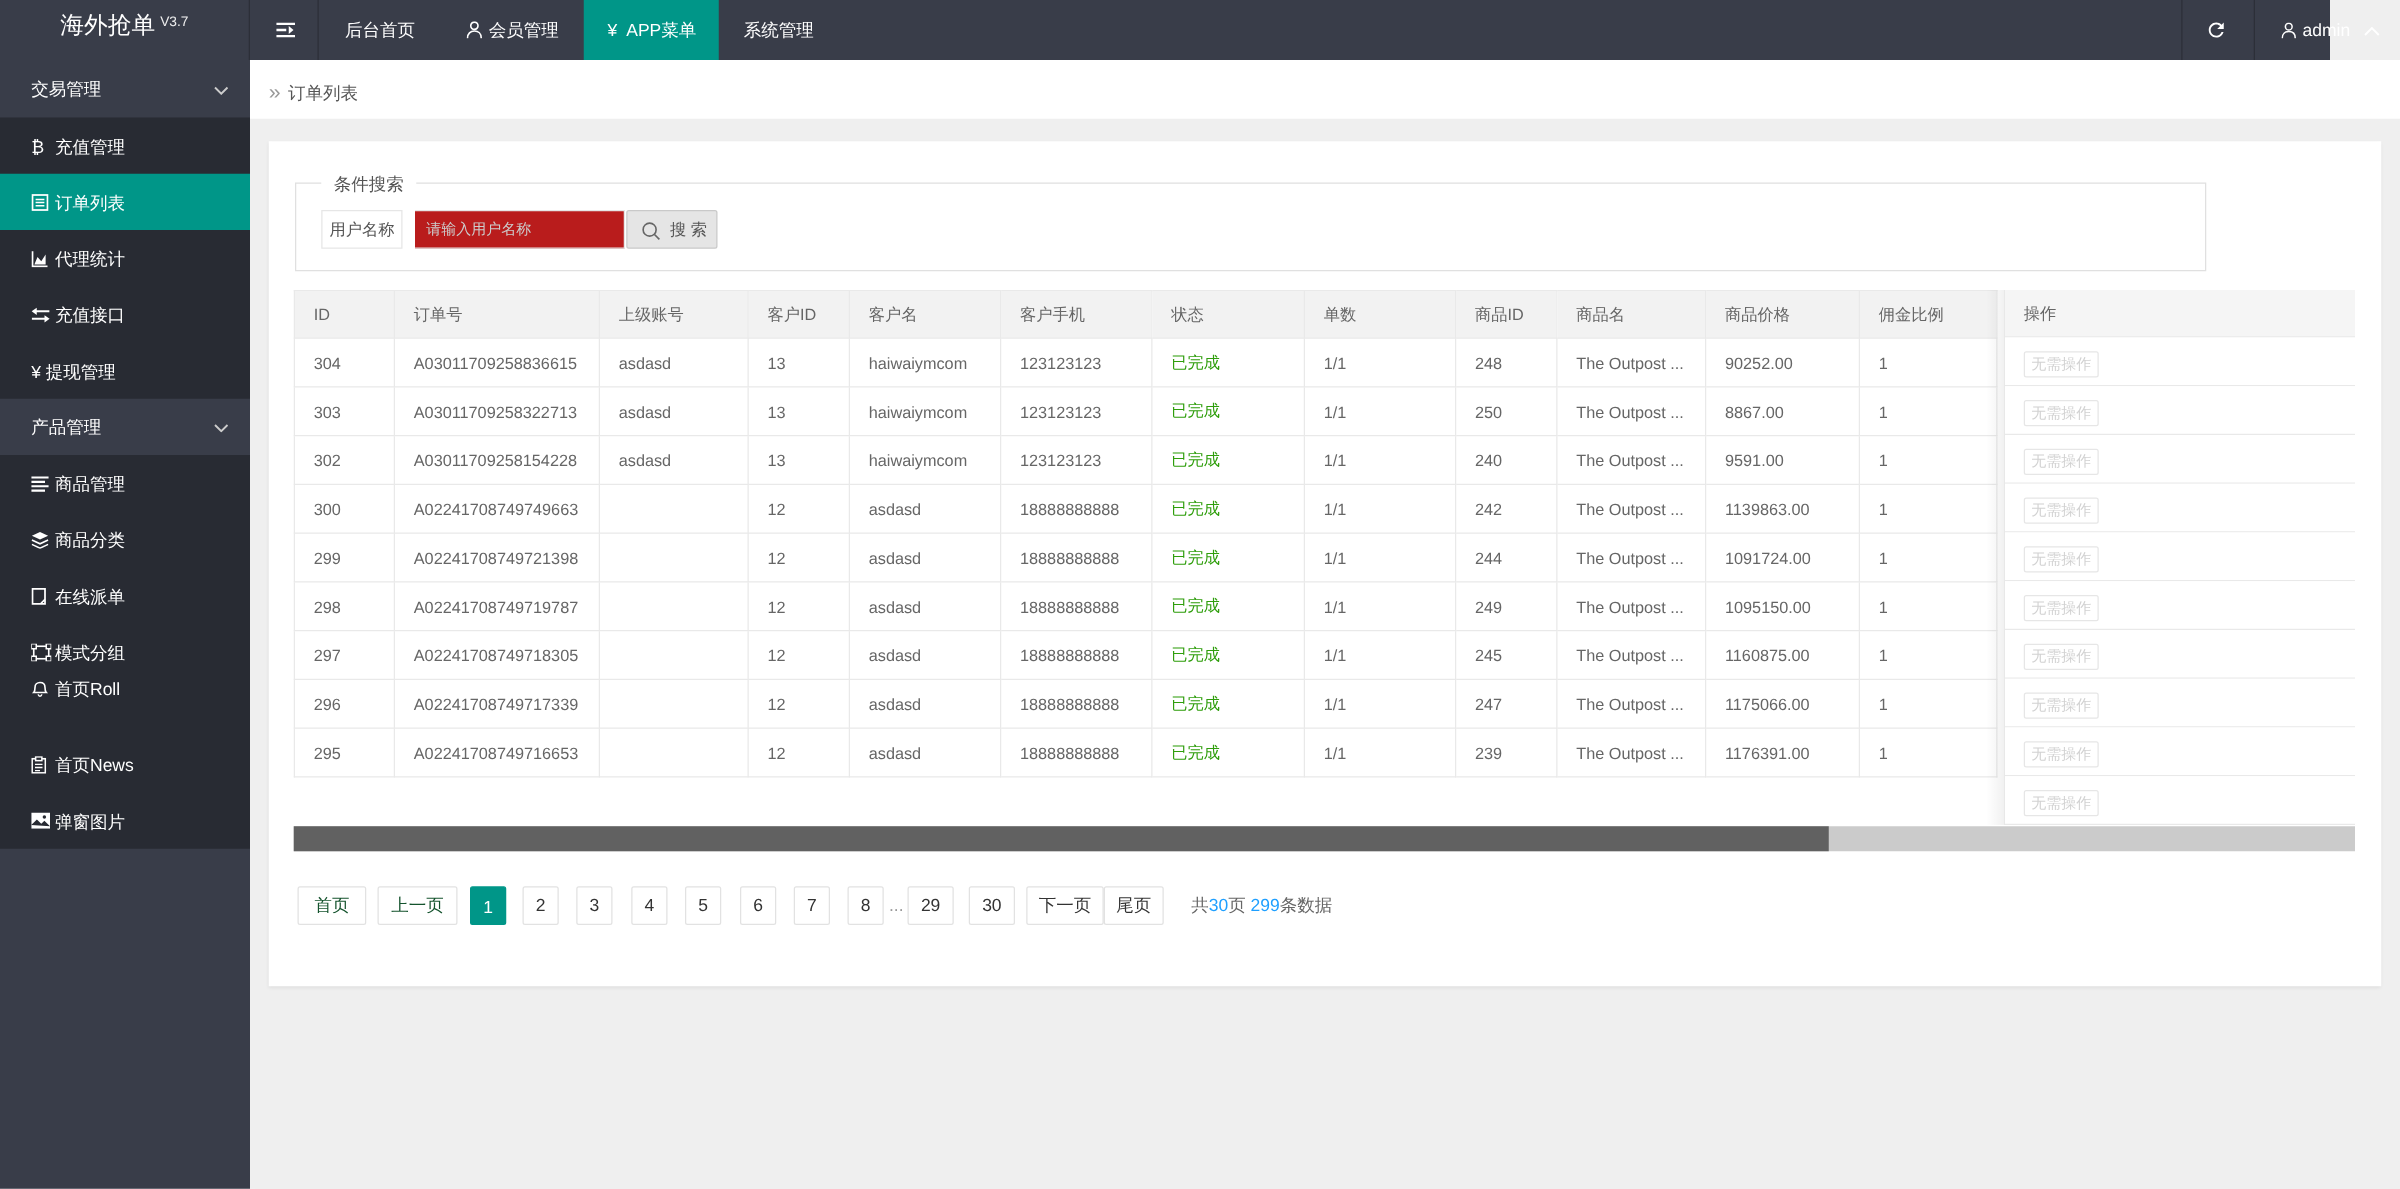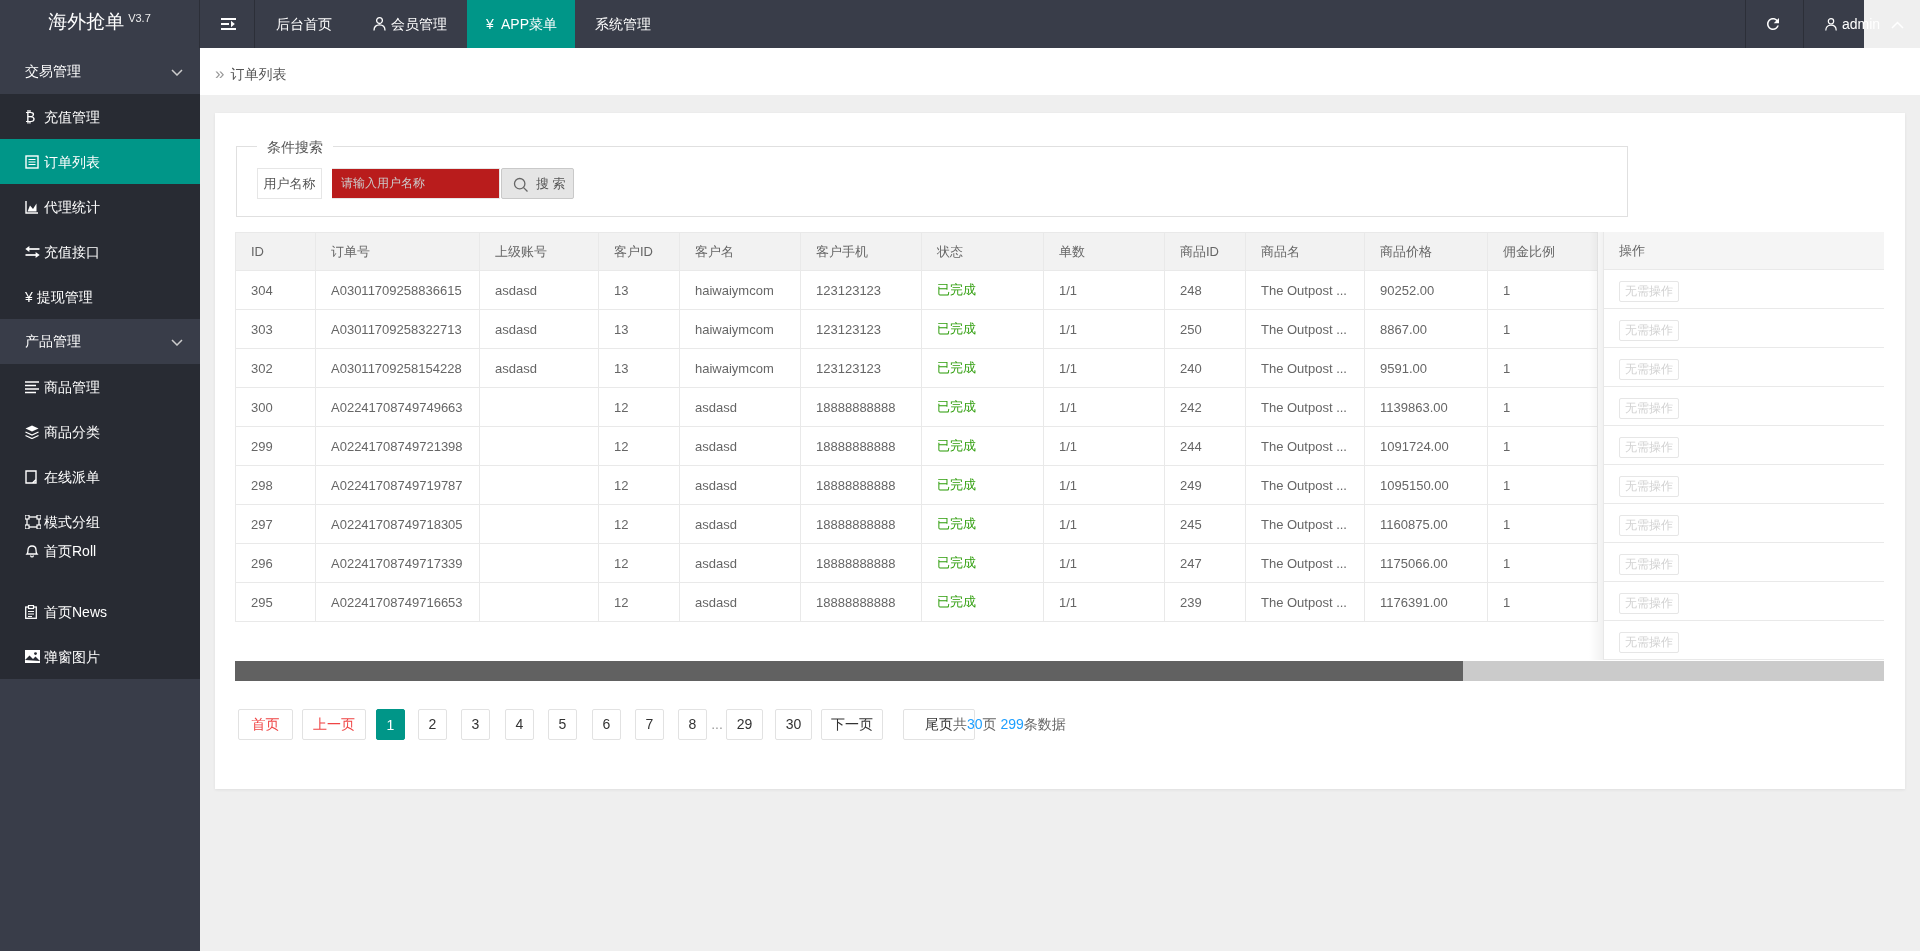--- a/index.html
+++ b/index.html
@@ -26,21 +26,21 @@
 .srow .ptxt { position:absolute; left:25px; top:0; line-height:45px; font-size:14px; }
 .srow svg.ic { position:absolute; left:25px; top:16px; }
 .srow svg.chev { position:absolute; right:17px; top:20px; }
 #active-item { background:#009688; }
 
 #crumb { position:absolute; left:200px; top:48px; width:1720px; height:47px; background:#fff; }
 #crumb .t { position:absolute; left:15px; top:0; line-height:52px; font-size:14px; color:#555; }
 #crumb .g { color:#999; margin-right:6px; font-size:17px; }
 
 #card { position:absolute; left:215px; top:113px; width:1690px; height:676px; background:#fff; box-shadow:0 1px 3px rgba(0,0,0,0.07); }
-#fs { position:absolute; left:21px; top:33px; width:1392px; height:71px;
+#fs { position:absolute; left:21px; top:33px; width:1529px; height:71px;
   border:1px solid #e0e0e0; }
 #fs legend, #fs .legend { position:absolute; left:20px; top:-9px; background:#fff;
   padding:0 10px; font-size:14px; color:#555; line-height:18px; }
 #lbl { position:absolute; left:42px; top:55px; width:65px; height:31px; border:1px solid #e6e6e6;
   line-height:29px; text-align:center; color:#555; background:#fff; font-size:13px; }
 #inp { position:absolute; left:117px; top:55px; width:168px; height:31px; border:1px solid #e6e6e6;
   border-left:none; line-height:29px; padding-left:9px; color:#ccc; background:#b91c1c; font-size:12px; }
 #btn { position:absolute; left:286px; top:55px; width:73px; height:31px; border:1px solid #c9c9c9;
   border-radius:2px; background:#e5e5e5; color:#555; font-size:13px; }
 #btn svg { position:absolute; left:11px; top:8px; }
@@ -57,21 +57,21 @@
   border-bottom:1px solid #e9e9e9; color:#666; font-size:13px; }
 #fixcol .r { height:39px; border-bottom:1px solid #e9e9e9; background:#fff; position:relative; }
 .nob { position:absolute; left:15px; top:11px; width:60px; height:21px; border:1px solid #e6e6e6;
   border-radius:2px; font-size:12px; color:#d2d2d2; text-align:center; line-height:19px; }
 
 #sbar { position:absolute; left:20px; top:548px; width:1649px; height:20px; background:#cbcbcb; }
 #sbar .thumb { position:absolute; left:0; top:0; width:1228px; height:20px; background:#616161; }
 
 .pg { position:absolute; top:596px; height:31px; line-height:29px; text-align:center;
   border:1px solid #e2e2e2; border-radius:2px; background:#fff; color:#333; font-size:14px; }
-.pg.dis { color:#ef4444; }
+.pg.dis { color:#14532d; }
 .pg.on { background:#009688; color:#fff; border-color:#009688; line-height:31px; }
 #pgtext { position:absolute; left:738px; top:596px; line-height:31px; font-size:14px; color:#666; }
 #pgtext b { color:#1E9FFF; font-weight:normal; }
 #dots { position:absolute; left:493px; top:596px; width:18px; line-height:31px; text-align:center; color:#999; }
 </style>
 </head>
 <body>
 <div id="topbar">
   <div id="logo"><b>海外抢单</b> <sup>V3.7</sup></div>
   <div id="burger">
@@ -427,15 +427,15 @@
   <div class="pg" style="left:246px;width:29px">3</div>
   <div class="pg" style="left:290px;width:29px">4</div>
   <div class="pg" style="left:333px;width:29px">5</div>
   <div class="pg" style="left:377px;width:29px">6</div>
   <div class="pg" style="left:420px;width:29px">7</div>
   <div class="pg" style="left:463px;width:29px">8</div>
   <div id="dots">...</div>
   <div class="pg" style="left:511px;width:37px">29</div>
   <div class="pg" style="left:560px;width:37px">30</div>
   <div class="pg" style="left:606px;width:62px">下一页</div>
-  <div class="pg" style="left:688px;width:72px">尾页</div>
+  <div class="pg" style="left:668px;width:48px">尾页</div>
   <div id="pgtext">共<b>30</b>页 <b>299</b>条数据</div>
 </div>
 
 </body></html>

